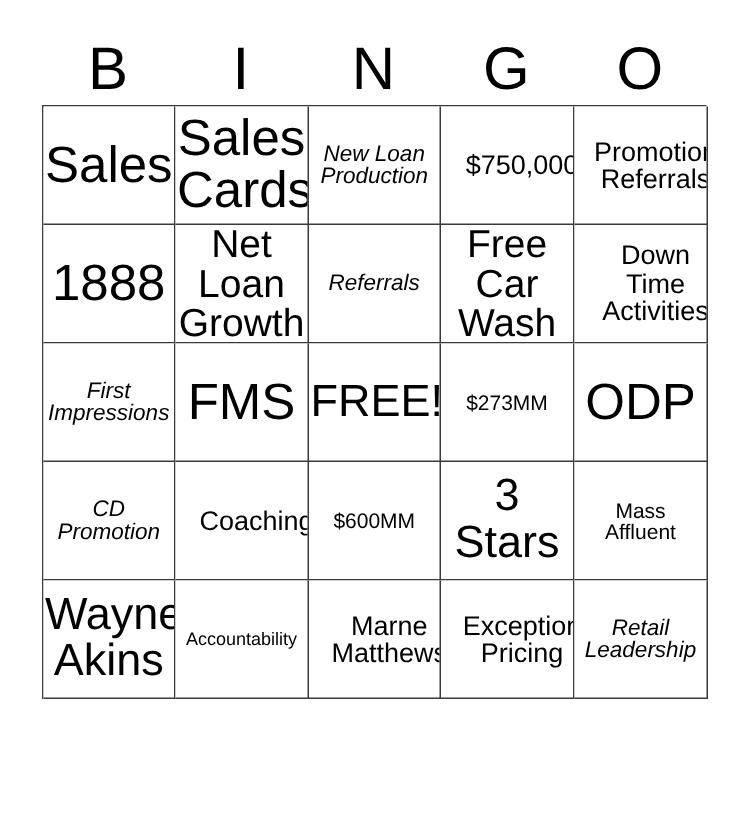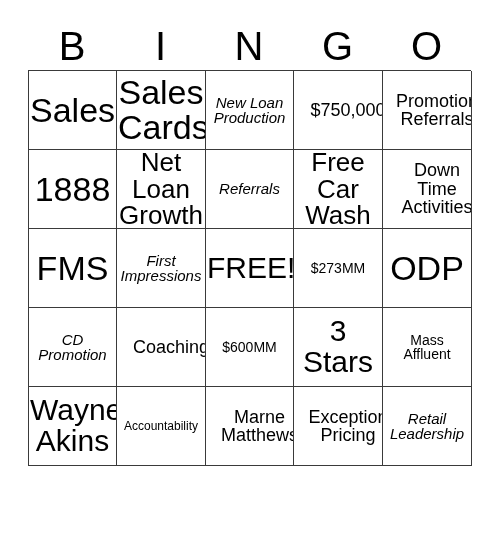--- a/index.html
+++ b/index.html
@@ -130,26 +130,26 @@
       <div class="bingo-cell fs-lg">
         <span class="cell-text">Free
 Car
 Wash</span>
       </div>
       <div class="bingo-cell fs-sm">
         <span class="cell-text">Down
 Time
 Activities</span>
       </div>
-      <div class="bingo-cell fs-xxl">
-        <span class="cell-text">FMS</span>
-      </div>
       <div class="bingo-cell fs-xs">
         <span class="cell-text">First
 Impressions</span>
+      </div>
+      <div class="bingo-cell fs-xxl">
+        <span class="cell-text">FMS</span>
       </div>
       <div class="bingo-cell fs-xl">
         <span class="cell-text">FREE!</span>
       </div>
       <div class="bingo-cell fs-md">
         <span class="cell-text">$273MM</span>
       </div>
       <div class="bingo-cell fs-xxl">
         <span class="cell-text">ODP</span>
       </div>

